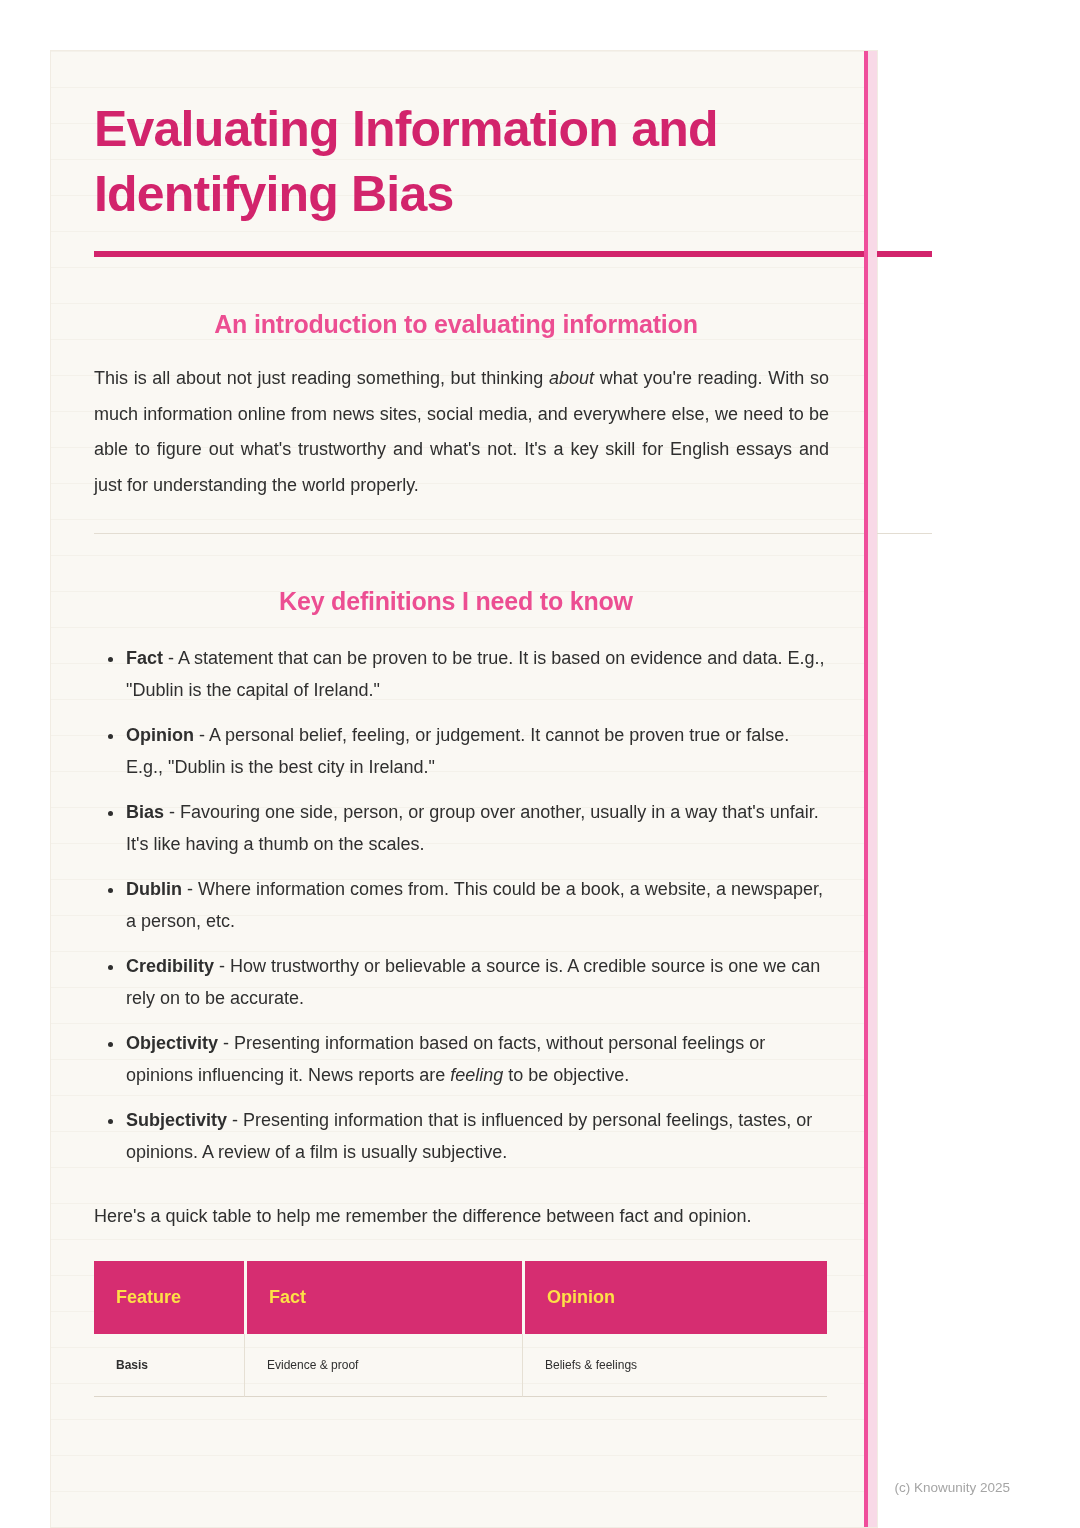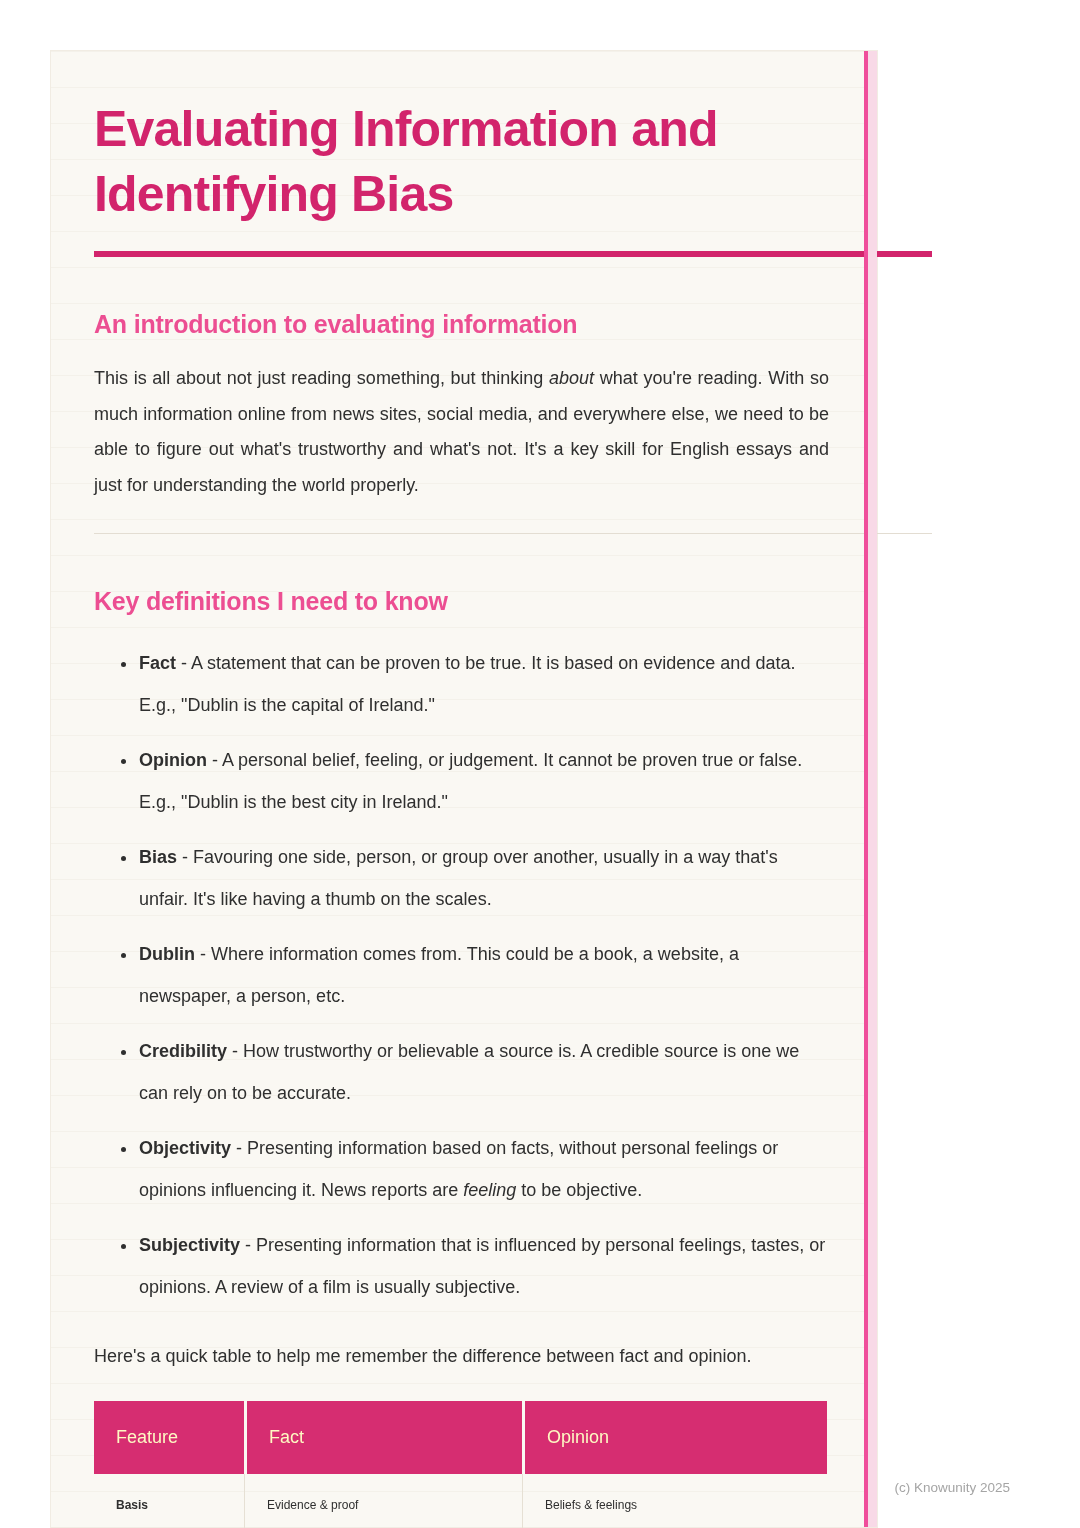--- a/index.html
+++ b/index.html
@@ -53,20 +53,21 @@
     margin-top: 24px;
     background: #d2246c;
   }
   h2.section {
     margin: 52px 0 0 0;
     font-size: 25px;
     line-height: 30px;
     font-weight: 700;
     letter-spacing: -0.2px;
     color: #ec4e92;
+    text-align: center;
   }
   p.body {
     width: 735px;
     margin: 22px 0 0 0;
     font-size: 18px;
     line-height: 35.5px;
     text-align: justify;
     color: #2f2f2f;
   }
   hr.divider {
@@ -76,38 +77,38 @@
     border-top: 1px solid #e3ddd2;
   }
   ul.defs {
     width: 735px;
     margin: 26px 0 0 0;
     padding: 0 0 0 30px;
     font-size: 18px;
     color: #2f2f2f;
   }
   ul.defs li {
-    margin: 0 0 13px 13px;
-    line-height: 42px;
+    margin: 0 0 13px 0;
+    line-height: 32px;
     padding-left: 2px;
   }
   ul.defs li::marker { color: #2f2f2f; font-size: 15px; }
   ul.defs strong { font-weight: 700; }
   p.table-intro { margin-top: 31px; }
   table.fo-table {
     width: 733px;
     margin-top: 26px;
     border-collapse: separate;
     border-spacing: 0;
   }
   table.fo-table thead th {
     background: #d62d71;
-    color: #fef9c3;
+    color: #fde047;
     font-size: 18px;
-    font-weight: 400;
+    font-weight: 700;
     text-align: left;
     padding: 26px 22px;
   }
   table.fo-table thead th + th { border-left: 3px solid #faf8f3; }
   table.fo-table tbody td {
     padding: 24px 22px;
     font-size: 12px;
     color: #2f2f2f;
     border-bottom: 1px solid #ddd6ca;
   }

